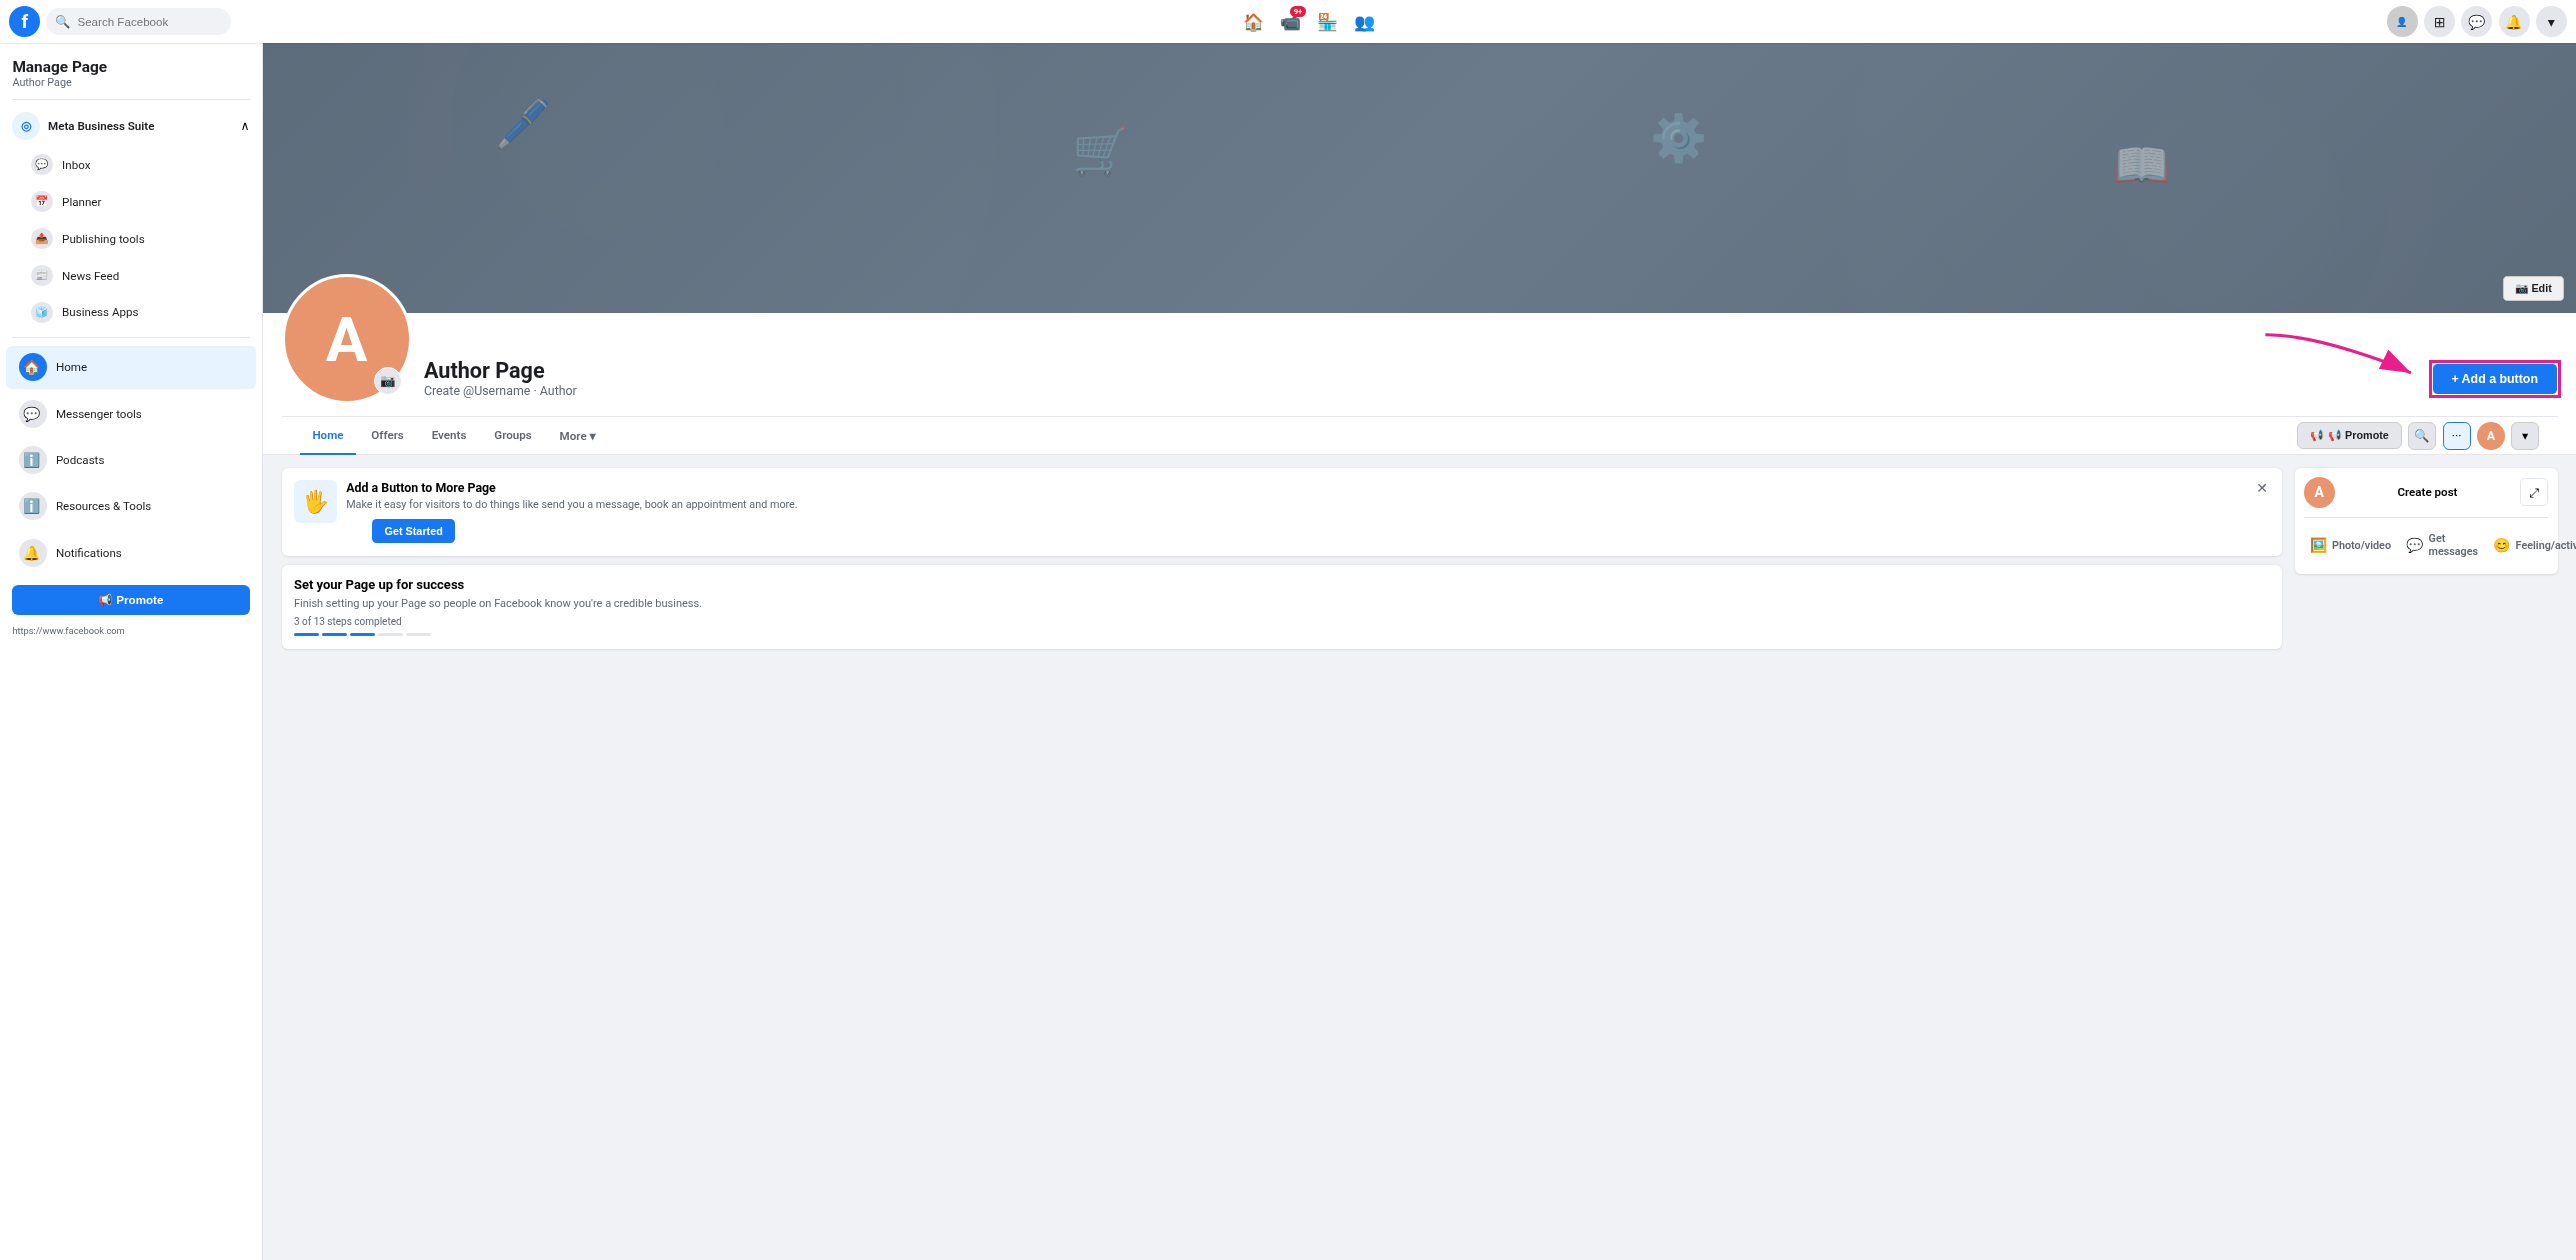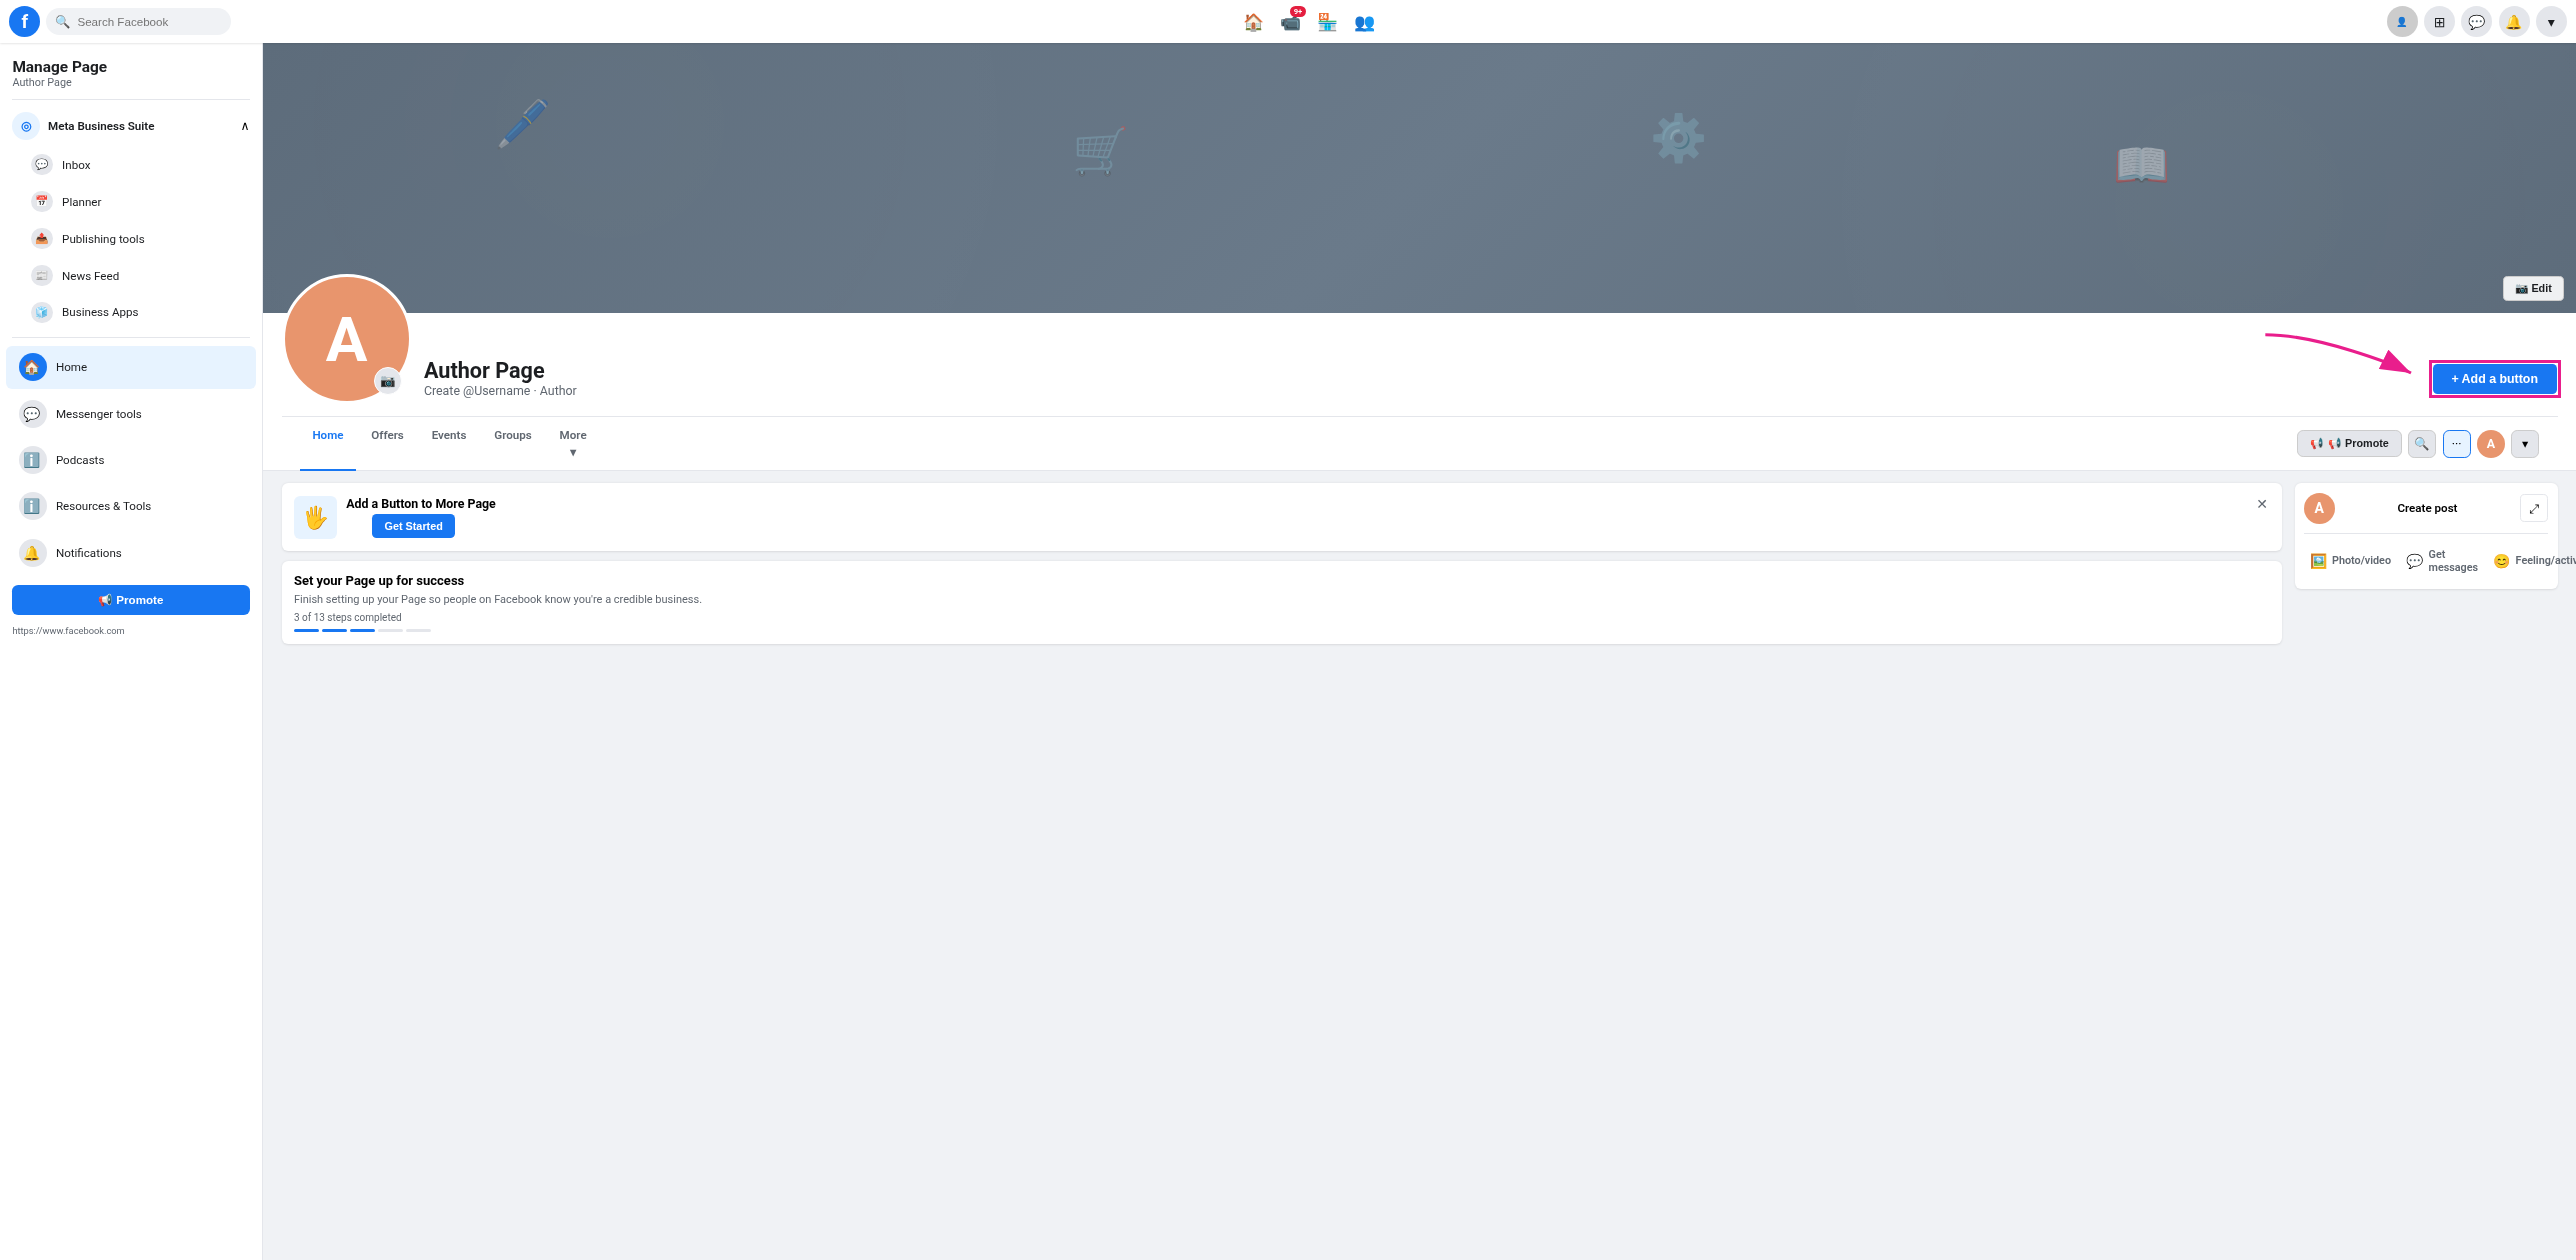--- a/index.html
+++ b/index.html
@@ -210,21 +210,21 @@
     .tabs-left { display: flex; gap: 3.1px; }
     .tab-item {
       padding: 10.8px 12.4px; font-size: 11.6px; font-weight: 600;
       color: #606770; cursor: pointer; border-bottom: 2.3px solid transparent;
       margin-bottom: -0.8px;
     }
     .tab-item.active { color: #1877f2; border-bottom-color: #1877f2; }
     .more-tab {
       display: flex; align-items: center; gap: 3.1px;
       padding: 10.8px 12.4px; font-size: 11.6px; font-weight: 600;
-      color: #606770; cursor: pointer; flex-direction: column;
+      color: #606770; cursor: pointer;
     }
     .tabs-right { display: flex; align-items: center; gap: 6.2px; }
     .tab-action-btn {
       display: flex; align-items: center; gap: 4.6px;
       padding: 6.2px 12.4px; background: #e4e6eb; border: 0.8px solid #ccc;
       border-radius: 6.2px; font-size: 10.8px; font-weight: 600; cursor: pointer;
       color: #1c1e21;
     }
     .tab-action-icon-btn {
       width: 28px; height: 28px; background: #e4e6eb; border: 0.8px solid #ccc;
@@ -487,20 +487,21 @@
       </div>
     </div>
 
     <div class="page-body">
       <div class="page-body-left">
 
         <div class="notif-card">
           <div class="notif-icon">🖐️</div>
           <div class="notif-content">
             <h3>Add a Button to More Page</h3>
+            <p>Make it easy for visitors to do things like send you a message, book an appointment and more.</p>
             <button class="get-started-btn">Get Started</button>
           </div>
           <div class="notif-close">✕</div>
         </div>
 
         <div class="success-card">
           <h3>Set your Page up for success</h3>
           <p>Finish setting up your Page so people on Facebook know you're a credible business.</p>
           <div class="steps-progress">3 of 13 steps completed</div>
           <div class="progress-bars">

